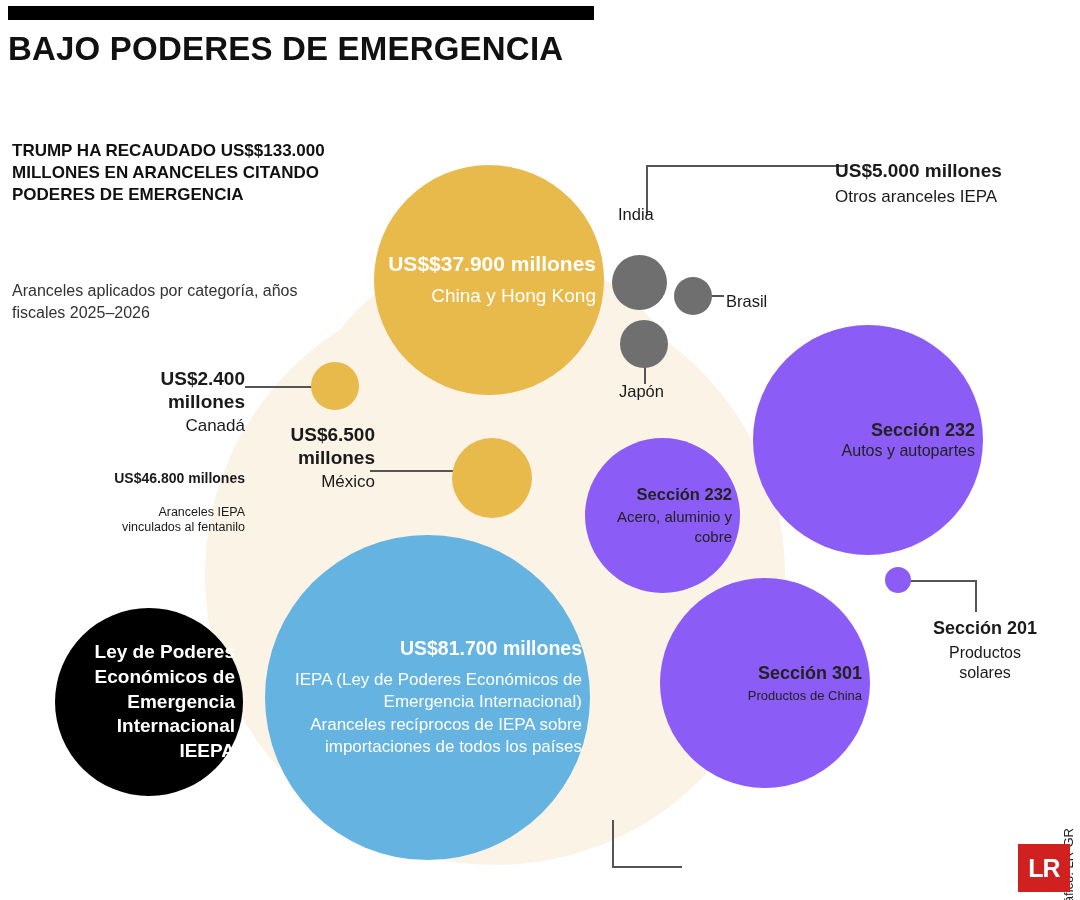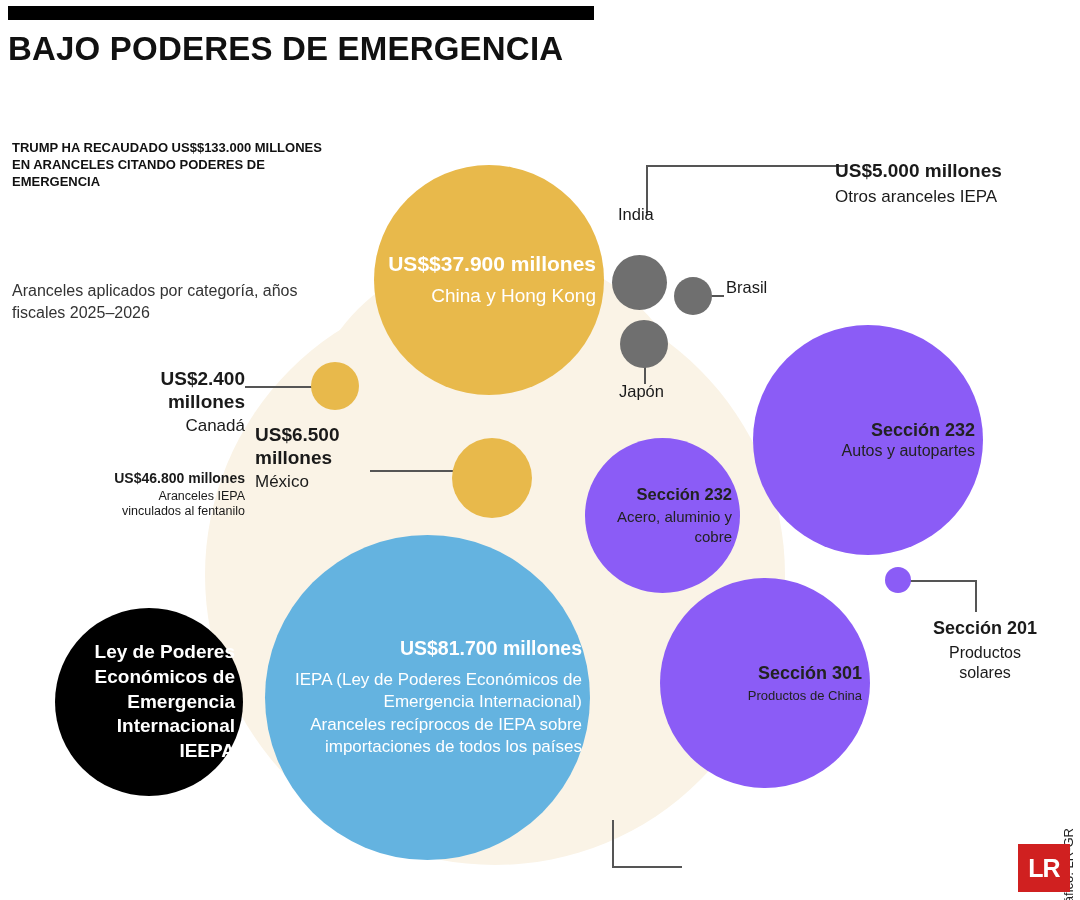--- a/index.html
+++ b/index.html
@@ -41,21 +41,21 @@
     color: #111111;
   }
   .title .line2 { display: block; }
 
   
   .kicker {
     position: absolute;
     left: 12px;
     top: 140px;
     width: 320px;
-    font-size: 13px;
+    font-size: 17px;
     font-weight: bold;
     line-height: 1.3;
     color: #111111;
   }
   .subkicker {
     position: absolute;
     left: 12px;
     top: 280px;
     width: 300px;
     font-size: 16px;
@@ -156,36 +156,36 @@
   #callout-canada {
     left: 100px; top: 368px; width: 145px; text-align: right;
   }
   #callout-canada .amount { font-size: 19px; line-height: 1.2; display: block; }
   #callout-canada .name { font-size: 17px; display: block; margin-top: 2px; }
 
   #callout-fentanilo {
     left: 100px; top: 470px; width: 145px; text-align: right;
   }
   #callout-fentanilo .amount { font-size: 14px; line-height: 1.2; display: block; font-weight: bold; }
-  #callout-fentanilo .name { font-size: 12.5px; display: block; margin-top: 2px; line-height: 1.25; }
+  #callout-fentanilo .name { font-size: 12.5px; display: block; margin-top: 18px; line-height: 1.25; }
 
   #callout-mexico {
-    left: 255px; top: 424px; width: 120px; text-align: left;
+    left: 255px; top: 424px; width: 120px; text-align: right;
   }
   #callout-mexico .amount { font-size: 19px; line-height: 1.2; display: block; }
   #callout-mexico .name { font-size: 17px; display: block; margin-top: 2px; }
 
   #callout-iepa-otros {
     left: 835px; top: 160px; width: 185px; text-align: left;
   }
   #callout-iepa-otros .amount { font-size: 19px; line-height: 1.2; display: block; }
   #callout-iepa-otros .name { font-size: 17px; display: block; margin-top: 3px; line-height: 1.25; }
 
   #callout-india { left: 618px; top: 205px; font-size: 16.5px; }
-  #callout-brasil { left: 726px; top: 278px; font-size: 16.5px; }
+  #callout-brasil { left: 726px; top: 292px; font-size: 16.5px; }
   #callout-japon { left: 619px; top: 382px; font-size: 16.5px; }
 
   #callout-s201 {
     left: 930px; top: 618px; width: 110px; text-align: center;
   }
   #callout-s201 .amount { font-size: 18px; font-weight: bold; line-height: 1.2; display: block; }
   #callout-s201 .name { font-size: 16px; display: block; margin-top: 3px; line-height: 1.3; }
 
   #callout-total {
     left: 690px; top: 815px; width: 320px; text-align: left;

